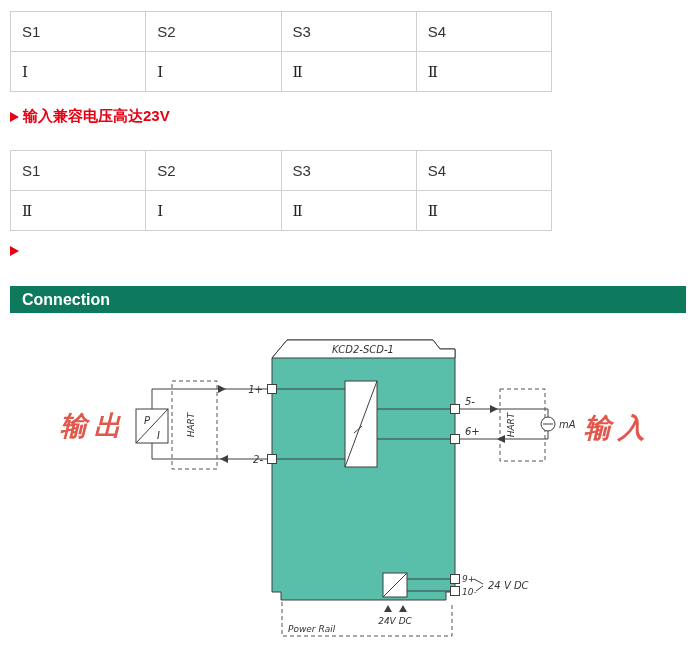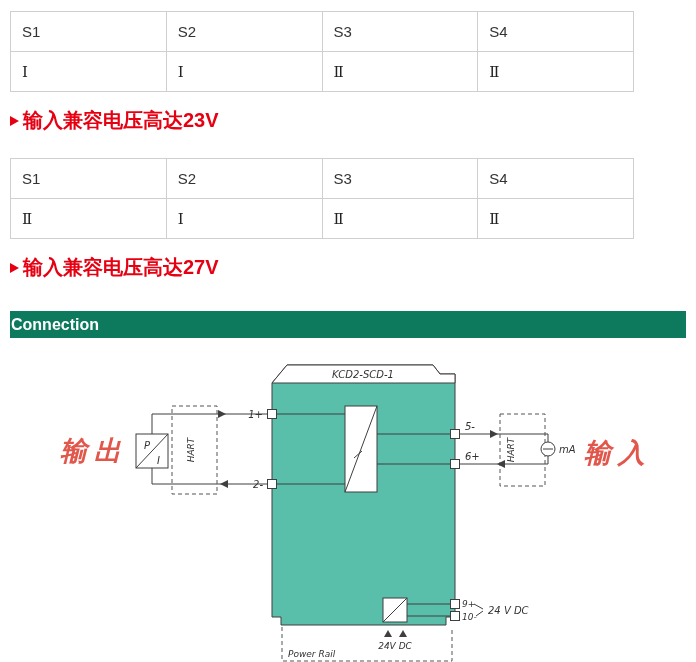--- a/index.html
+++ b/index.html
@@ -1,24 +1,24 @@
 <!DOCTYPE html>
 <html><head>
 <meta charset="utf-8">
 <style>
   html,body{margin:0;padding:0;background:#ffffff;}
   body{width:696px;height:662px;overflow:hidden;font-family:"Liberation Sans","DejaVu Sans",sans-serif;}
-  .spec{width:624px;margin:8px 10px;border-collapse:collapse;table-layout:fixed;}
+  .spec{width:542px;margin:8px 10px;border-collapse:collapse;table-layout:fixed;}
   .spec td{border:1px solid #cfcfcf;height:39px;padding:0 0 0 11px;font-size:15px;color:#333;background:#fff;}
   .spec td.roman{font-family:"DejaVu Serif","Liberation Serif",serif;font-size:15px;color:#222;}
   .t1{margin-top:11px;}
   .t2{margin-top:24px;}
-  .note{display:flex;align-items:center;gap:4px;margin:15px 10px 0 10px;color:#e60012;font-weight:bold;font-size:20px;text-align:right;}
+  .note{display:flex;align-items:center;gap:4px;margin:15px 10px 0 10px;color:#e60012;font-weight:bold;font-size:15px;text-align:right;}
   .arrow-tri{width:0;height:0;border-left:9px solid #e60012;border-top:5px solid transparent;border-bottom:5px solid transparent;display:inline-block;}
-  .section-bar{margin:30px 10px 8px 10px;background:#0d7a5e;color:#ffffff;font-weight:bold;font-size:16px;line-height:27px;height:27px;padding-left:1px;}
+  .section-bar{margin:30px 10px 8px 10px;background:#0d7a5e;color:#ffffff;font-weight:bold;font-size:16px;line-height:27px;height:27px;padding-left:12px;}
   .diagram-wrap{margin:0 10px;font-style:italic;}
   svg text{font-family:"DejaVu Sans","Liberation Sans",sans-serif;fill:#333;}
   .wire{stroke:#3f3f3f;stroke-width:1;fill:none;}
   .dash{stroke:#555;stroke-width:1;fill:none;stroke-dasharray:4 3;}
   .box{stroke:#3f3f3f;stroke-width:1;fill:#ffffff;}
   .redlabel{fill:#e2574c;font-weight:bold;font-size:27px;letter-spacing:7px;}
   .small{font-size:10px;}
   .tiny{font-size:9px;}
 </style>
 </head>
@@ -58,21 +58,20 @@
     <td class="roman">Ⅱ</td>
     <td class="roman">Ⅰ</td>
     <td class="roman">Ⅱ</td>
     <td class="roman">Ⅱ</td>
   </tr>
 </tbody>
   </table>
 
 <div class="note">
   <span class="arrow-tri"></span>
-  <span>输入兼容电压高达27V</span>
 </div>
 
 <div class="section-bar">Connection</div>
 
 <div class="diagram-wrap">
 <svg width="676" height="328" viewBox="0 0 676 328">
 
   <g>
     <path d="M262,37 L277,19 L423,19 L430,28 L445,28 L445,271 L436,271 L436,279 L271,279 L271,271 L262,271 Z" fill="#59bfab" stroke="#3f3f3f" stroke-width="1"></path>
     <path d="M262,37 L277,19 L423,19 L430,28 L445,28 L445,37 Z" fill="#ffffff" stroke="#3f3f3f" stroke-width="1"></path>

